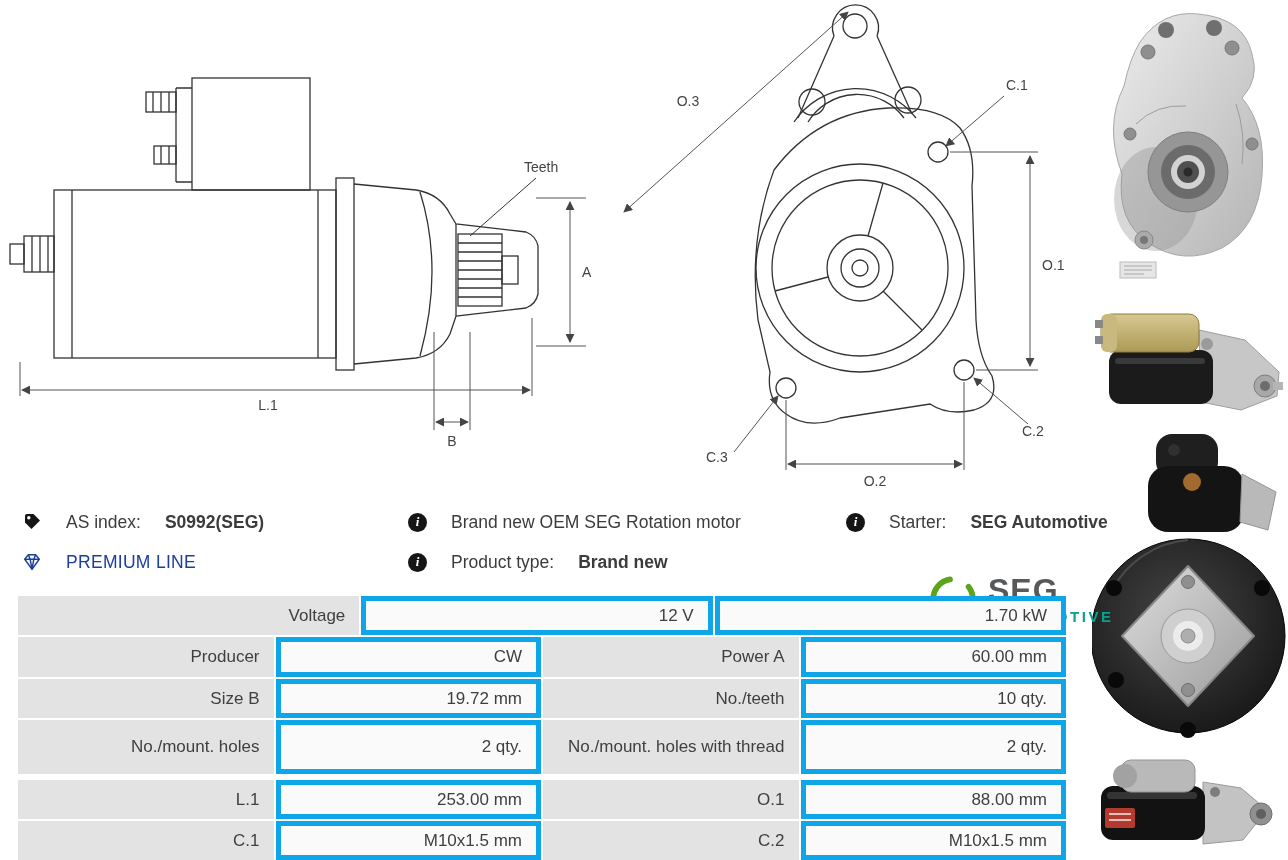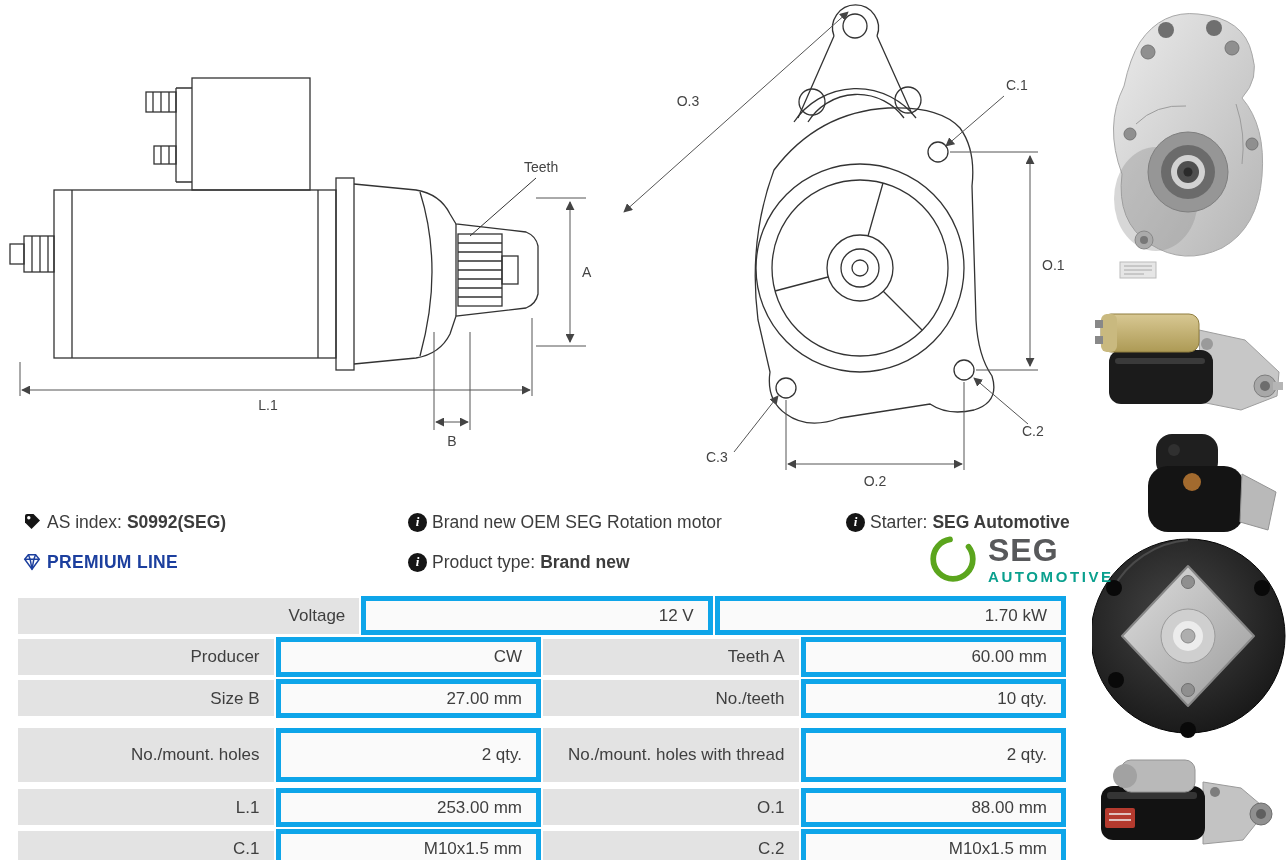--- a/index.html
+++ b/index.html
@@ -15,47 +15,47 @@
 
   
   .photo { position:absolute; }
   .photo svg { display:block; width:100%; height:100%; }
   .p1 { left:1096px; top:4px;   width:180px; height:292px; }
   .p2 { left:1094px; top:300px; width:192px; height:128px; }
   .p3 { left:1092px; top:430px; width:196px; height:318px; }
   .p4 { left:1094px; top:752px; width:192px; height:104px; }
 
   
-  .info-item { position:absolute; display:flex; align-items:center; gap:5px;
+  .info-item { position:absolute; display:flex; align-items:center; gap:24px;
                font-size:17.5px; height:26px; white-space:nowrap; }
   .info-item .ico { width:20px; height:20px; flex:0 0 auto; display:inline-flex; }
   .info-item .ico svg { width:100%; height:100%; }
   .info-icon { width:19px; height:19px; border-radius:50%; background:#151515; color:#fff;
                display:inline-flex; align-items:center; justify-content:center;
                font:italic bold 13px "Liberation Serif", serif; flex:0 0 auto; }
   .bold { font-weight:bold; }
-  .premium-text { color:#1c3f9e; font-weight:bold; letter-spacing:.3px; }
-
-  
-  .seg-logo { position:absolute; display:flex; align-items:center; gap:10px; }
+  .premium-text { color:#1c3f9e; font-weight:normal; letter-spacing:.3px; }
+
+  
+  .seg-logo { position:absolute; display:flex; align-items:center; gap:10px;margin-top:40px; }
   .seg-arc { width:50px; height:50px; }
   .seg-arc svg { width:100%; height:100%; }
   .seg-text { display:flex; flex-direction:column; line-height:1; }
   .seg-name { font-size:32px; font-weight:bold; color:#58595b; letter-spacing:1px; }
   .seg-sub  { font-size:15px; font-weight:bold; color:#0aa08e; letter-spacing:2.6px; margin-top:3px; }
 
   
   .spec { position:absolute; left:18px; top:596px; width:1048px; }
-  .trow { display:flex; gap:2px; margin-bottom:2px;align-items:center; }
+  .trow { display:flex; gap:2px; margin-bottom:2px; }
   .tcell { flex:1 1 0; min-height:36px; display:flex; align-items:center;
            justify-content:flex-end; padding:4px 14px; font-size:17px;
            text-align:right; line-height:1.25; color:#3f3f3f; }
   .tcell.label { background:#e3e3e3; }
   .tcell.value { background:#fafafa; border:5px solid #0ea5e9; }
-  .trow.tall .tcell { min-height:54px;margin-top:8px; }
+  .trow.tall .tcell { min-height:54px; }
   .trow.gap { margin-top:6px; }
 </style>
 </head>
 <body>
 
 <div class="page">
 
   <svg class="abs side-view" viewBox="0 0 620 470">
     <defs>
       <marker id="arS" viewBox="0 0 10 10" refX="9" refY="5" markerWidth="9" markerHeight="9" orient="auto-start-reverse">
@@ -294,26 +294,26 @@
 
   <div class="spec">
     <div class="trow">
       <div class="tcell label">Voltage</div>
       <div class="tcell value">12 V</div>
       <div class="tcell value">1.70 kW</div>
     </div>
     <div class="trow">
       <div class="tcell label">Producer</div>
       <div class="tcell value">CW</div>
-      <div class="tcell label">Teeth A</div>
+      <div class="tcell label">Power A</div>
       <div class="tcell value">60.00 mm</div>
     </div>
     <div class="trow">
       <div class="tcell label">Size B</div>
-      <div class="tcell value">27.00 mm</div>
+      <div class="tcell value">19.72 mm</div>
       <div class="tcell label">No./teeth</div>
       <div class="tcell value">10 qty.</div>
     </div>
     <div class="trow tall">
       <div class="tcell label">No./mount. holes</div>
       <div class="tcell value">2 qty.</div>
       <div class="tcell label">No./mount. holes with thread</div>
       <div class="tcell value">2 qty.</div>
     </div>
     <div class="trow gap">

